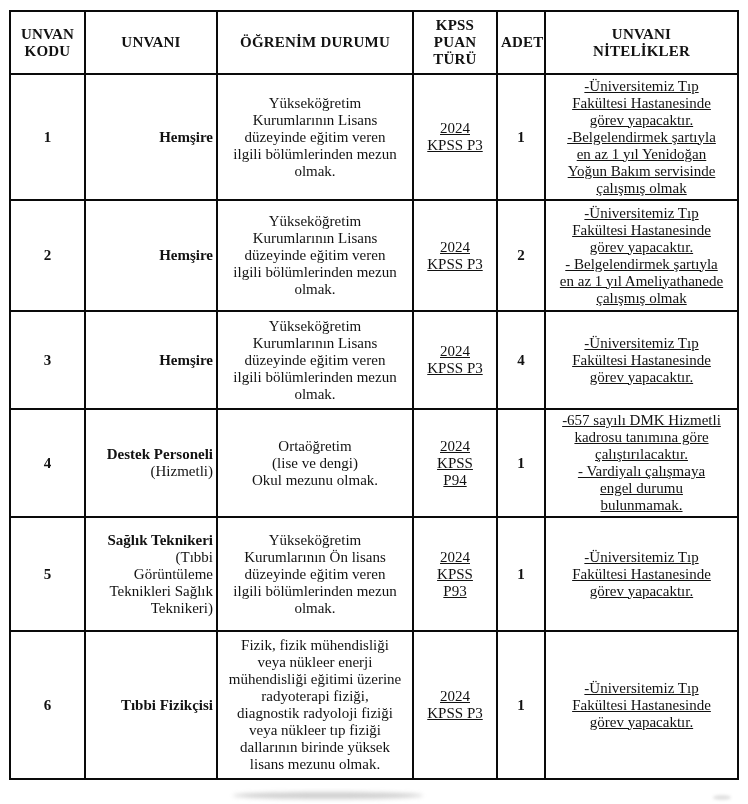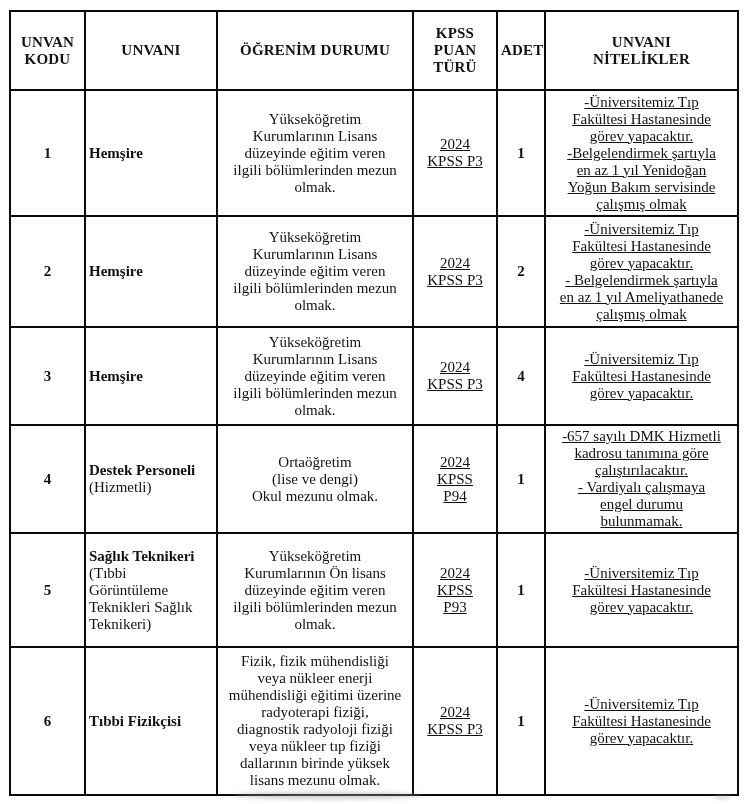--- a/index.html
+++ b/index.html
@@ -34,21 +34,21 @@
     font-weight: bold;
     text-align: center;
     white-space: pre-line;
     letter-spacing: 0.2px;
   }
   td.kod, td.adet {
     text-align: center;
     font-weight: bold;
   }
   td.unvan {
-    text-align: left;
+    text-align: right;
     padding: 2px 2px;
   }
   td.unvan .unvan-name {
     font-weight: bold;
     white-space: pre-line;
   }
   td.unvan .unvan-detail {
     font-weight: normal;
     white-space: pre-line;
   }
@@ -95,21 +95,21 @@
     <colgroup>
       <col style="width:75px">
       <col style="width:132px">
       <col style="width:196px">
       <col style="width:84px">
       <col style="width:48px">
       <col style="width:193px">
     </colgroup>
 
     <tbody>
-        <tr style="height:79px">
+        <tr style="height:63px">
       <th class="hdr">UNVAN
 KODU</th>
       <th class="hdr">UNVANI</th>
       <th class="hdr">ÖĞRENİM DURUMU</th>
       <th class="hdr">KPSS
 PUAN
 TÜRÜ</th>
       <th class="hdr">ADET</th>
       <th class="hdr">UNVANI
 NİTELİKLER</th>

